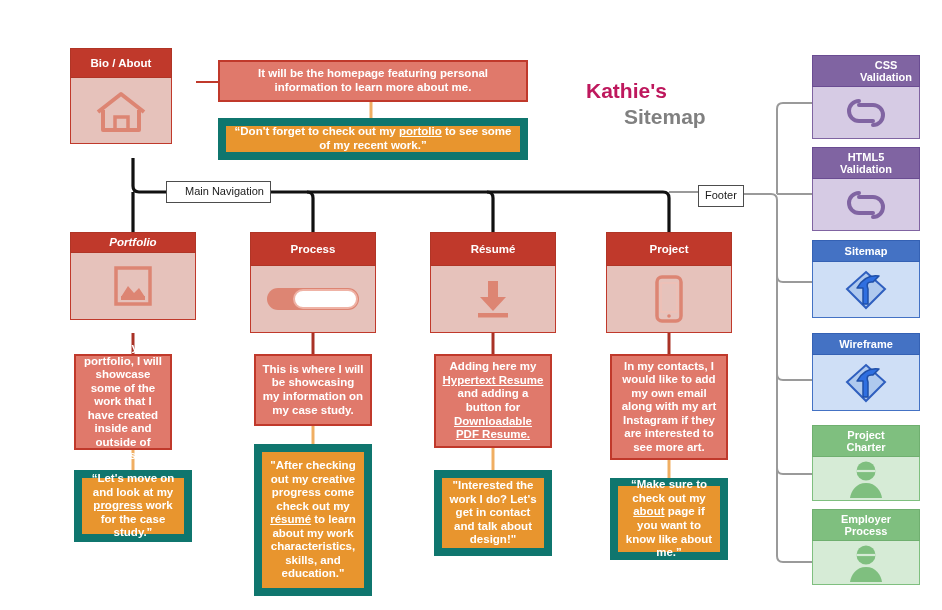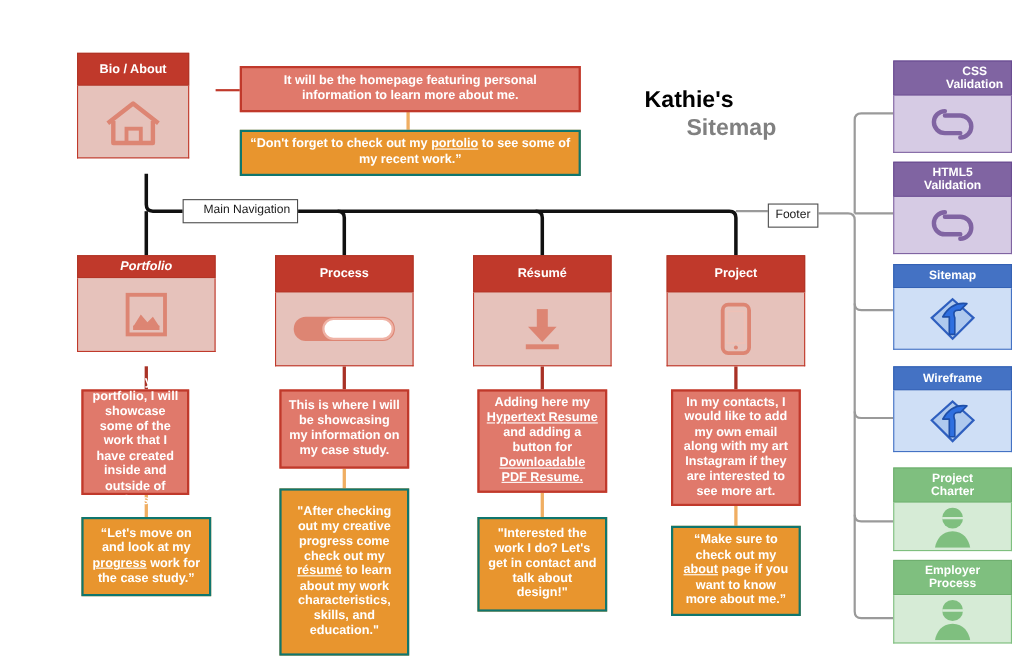--- a/index.html
+++ b/index.html
@@ -42,35 +42,35 @@
   .green .body{background:#D6EBD6;border:1px solid #7FBF7F;border-top:none;}
 
   
   .tbox{
     position:absolute;z-index:3;box-sizing:border-box;
     display:flex;align-items:center;justify-content:center;
     text-align:center;color:#ffffff;font-weight:bold;
     line-height:1.18;padding:4px 6px;
   }
   .tbox.salmon{background:#E0796B;border:2px solid #C0392B;}
-  .tbox.orange{background:#E8952E;border:2px solid #0f766e;}
+  .tbox.orange{background:#E8952E;border:8px solid #0f766e;}
   .tbox u{text-decoration:underline;}
 
   
   .tag{
     position:absolute;z-index:4;box-sizing:border-box;
     background:#ffffff;border:1px solid #4d4d4d;
     color:#1a1a1a;font-size:11px;line-height:1;
     padding:4px 6px 5px 6px;white-space:nowrap;
   }
 
   
   #title{position:absolute;z-index:4;left:586px;top:78px;width:210px;
          font-size:21px;font-weight:bold;line-height:1.25;}
-  #title .l1{color:#000000;display:block;}
+  #title .l1{color:#be185d;display:block;}
   #title .l2{color:#808080;display:block;padding-left:38px;}
 </style>
 </head>
 <body>
 
 <div id="canvas">
 
   <svg id="wires" viewBox="0 0 942 610">
 
     <path d="M196,82 L218,82" stroke="#C0392B" stroke-width="2" fill="none"></path>
@@ -185,21 +185,21 @@
       <svg width="34" height="50" viewBox="0 0 34 50">
         <rect x="5" y="3" width="24" height="44" rx="5" stroke="#DD8573" stroke-width="3.5" fill="none"></rect>
         <rect x="9" y="9" width="16" height="29" fill="none" stroke="#EFC0B6" stroke-width="1.5"></rect>
         <circle cx="17" cy="42" r="1.8" fill="#DD8573"></circle>
       </svg>
     </div>
   </div>
   <div class="tbox salmon" style="left:610px;top:354px;width:118px;height:106px;font-size:11.5px;">In my contacts, I would like to add my own email along with my art Instagram if they are interested to see more art.</div>
   <div class="tbox orange" style="left:610px;top:478px;width:118px;height:82px;font-size:11.5px;">
     <span>
-      <span>“Make sure to check out my </span><u>about</u><span> page if you want to know more about me.”</span>
+      <span>“Make sure to check out my </span><u>about</u><span> page if you want to know like about me.”</span>
     </span>
   </div>
 
   <div class="node purple" style="left:812px;top:55px;width:108px;">
     <div class="hdr" style="height:32px;flex-direction:column;padding-left:40px;">
       <span>CSS</span>
       <span>Validation</span>
     </div>
     <div class="body" style="height:52px;">
       <svg width="44" height="36" viewBox="0 0 44 36">

